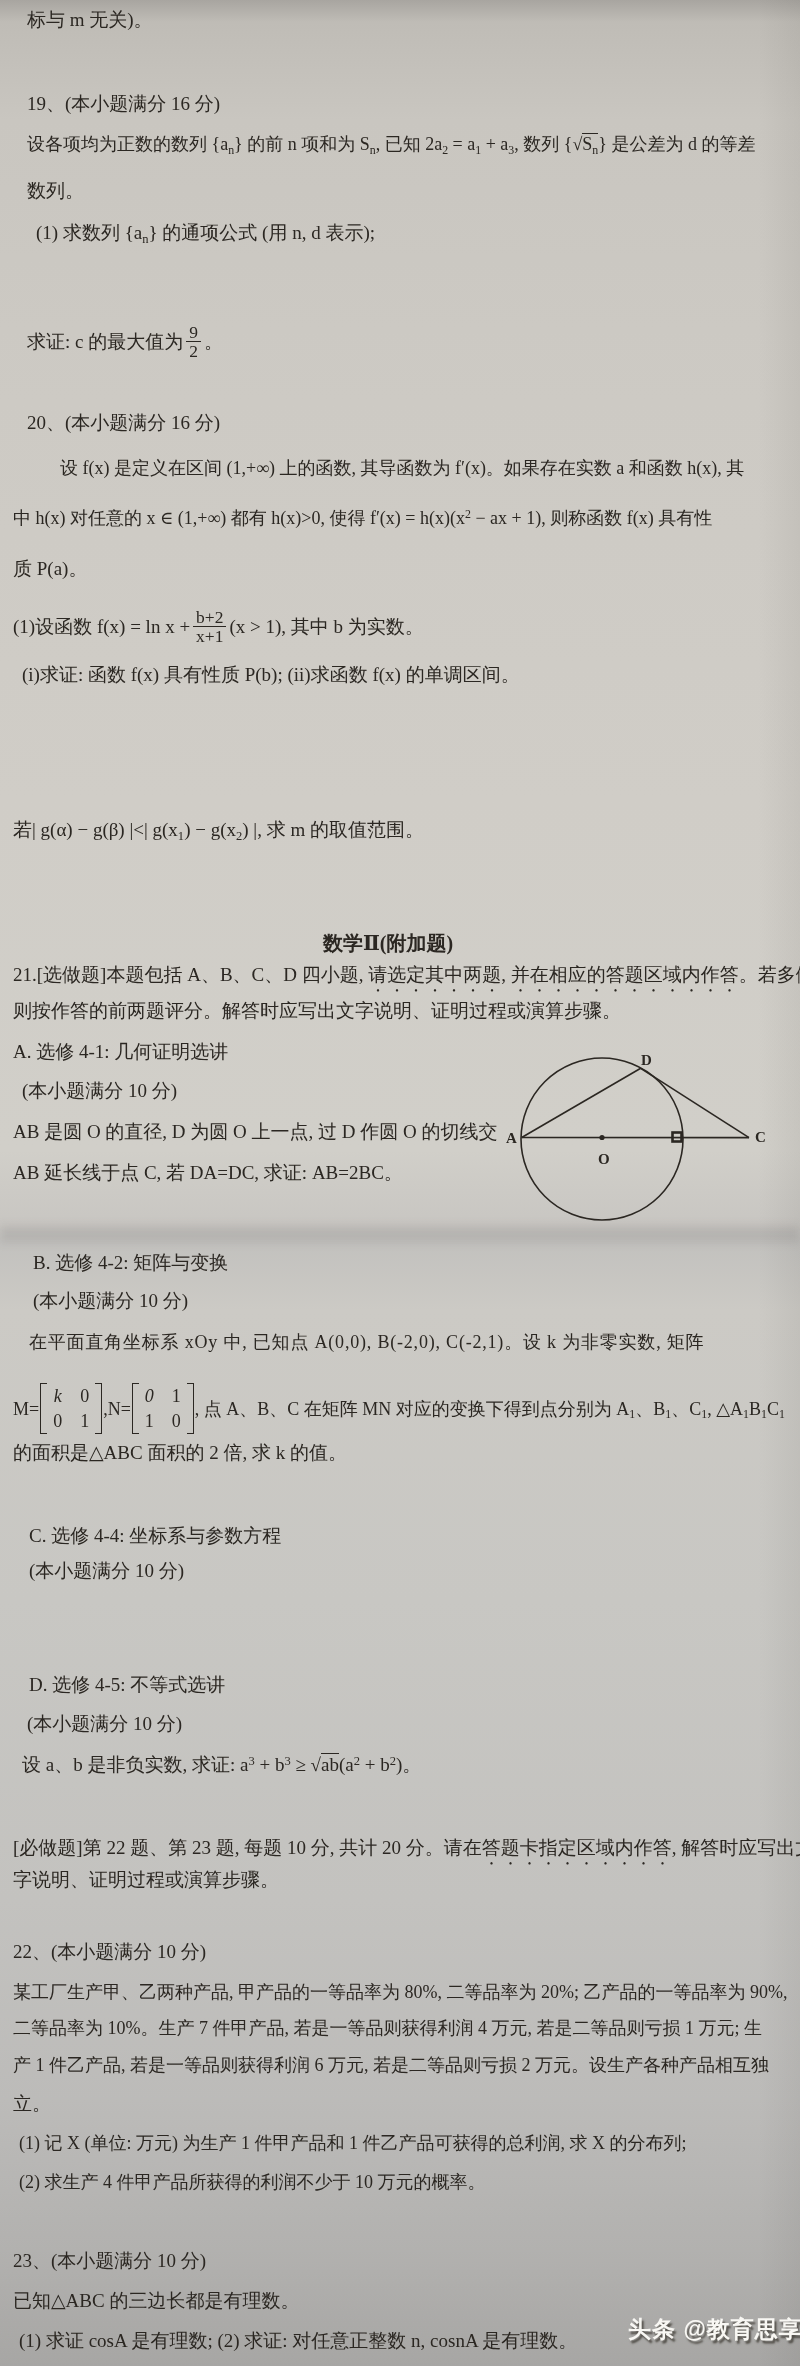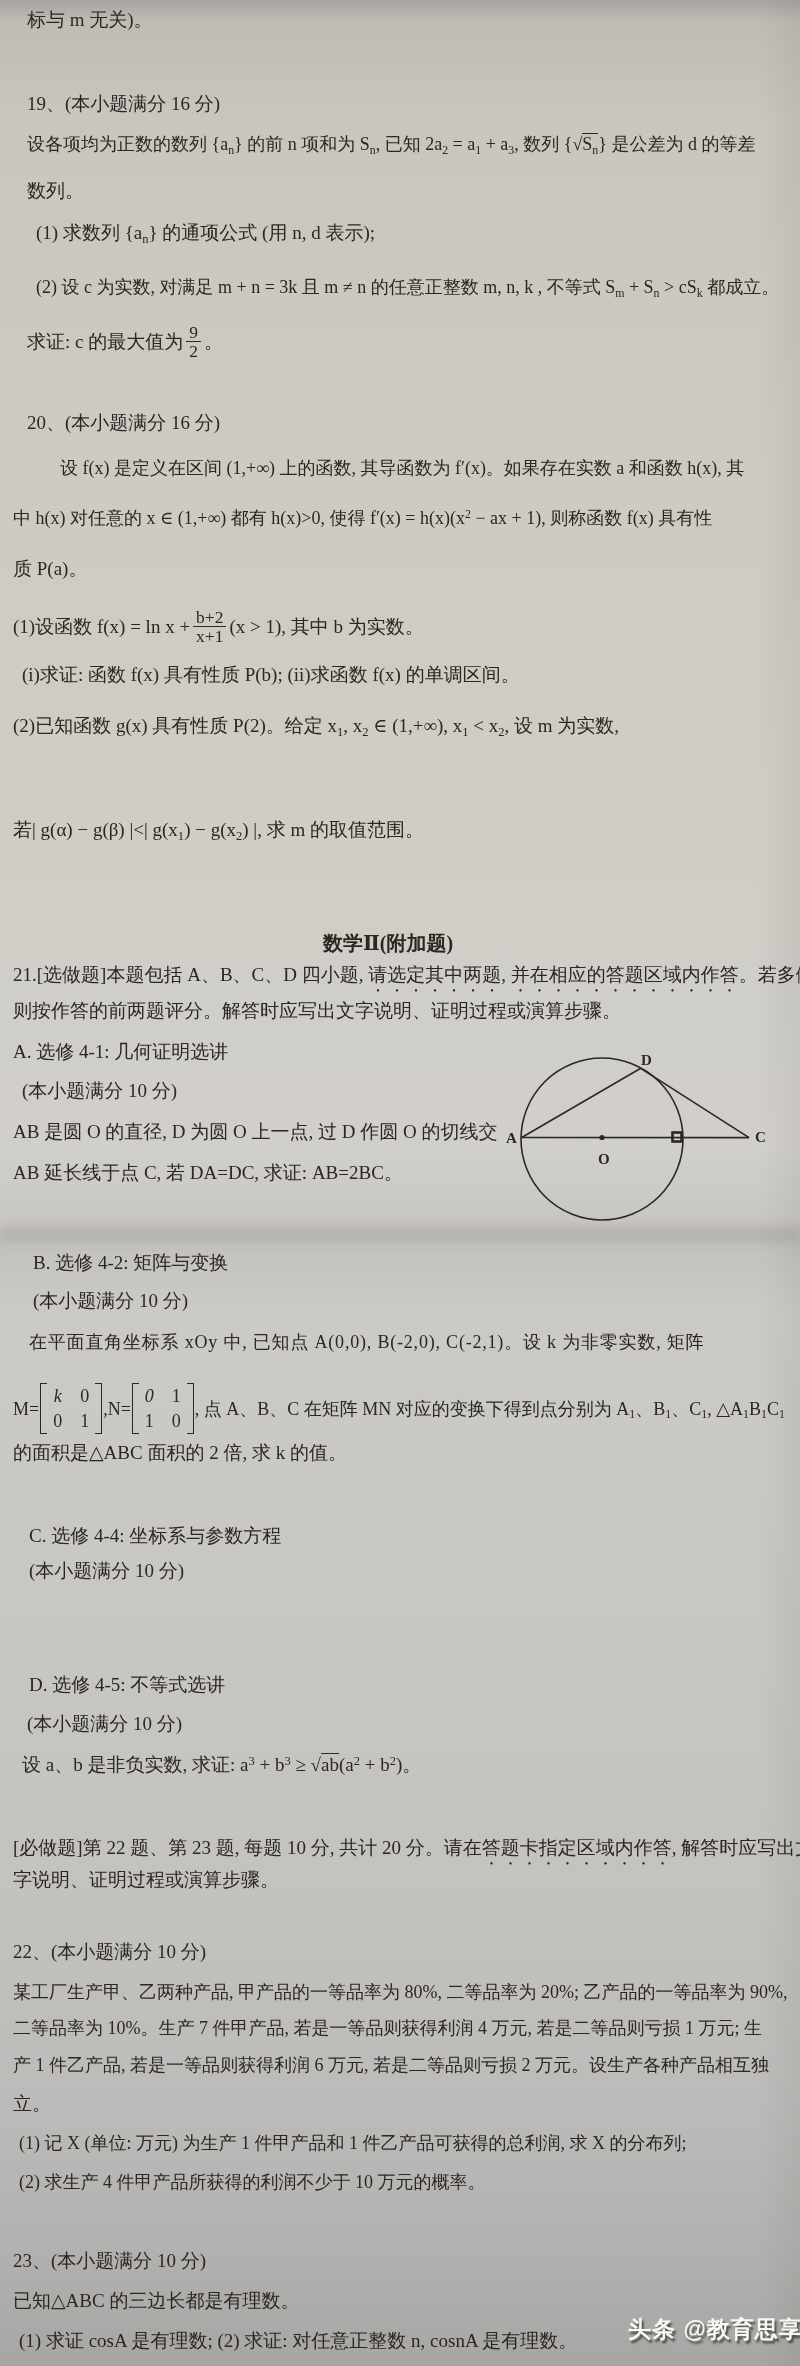--- a/index.html
+++ b/index.html
@@ -49,36 +49,34 @@
 <div class="page">
   <div class="shadow-band"></div>
   <div class="right-shade"></div>
 
   <div class="ln" style="left:27px;top:8px">标与 m 无关)。</div>
 
   <div class="ln" style="left:27px;top:92px">19、(本小题满分 16 分)</div>
   <div class="ln s18" style="left:27px;top:133px">设各项均为正数的数列 {a<sub>n</sub>} 的前 n 项和为 S<sub>n</sub>, 已知 2a<sub>2</sub> = a<sub>1</sub> + a<sub>3</sub>, 数列 {√<span class="ov">S<sub>n</sub></span>} 是公差为 d 的等差</div>
   <div class="ln" style="left:27px;top:179px">数列。</div>
   <div class="ln" style="left:36px;top:221px">(1) 求数列 {a<sub>n</sub>} 的通项公式 (用 n, d 表示);</div>
-  <div class="ln s18" style="left:36px;top:276px">(2) 设 c 为实数, 对满足 m + n = 3k 且 m ≠ n 的任意正整数 m, n, k , 不等式 S<sub>m</sub> + S<sub>n</sub> &gt; cS<sub>k</sub> 都成立。</div>
   <div class="ln" style="left:27px;top:325px">求证: c 的最大值为<span class="frac">
         <span class="fn">9</span>
         <span class="fd">2</span>
       </span>。</div>
 
   <div class="ln" style="left:27px;top:411px">20、(本小题满分 16 分)</div>
   <div class="ln s18" style="left:60px;top:457px">设 f(x) 是定义在区间 (1,+∞) 上的函数, 其导函数为 f′(x)。如果存在实数 a 和函数 h(x), 其</div>
   <div class="ln s18" style="left:13px;top:507px">中 h(x) 对任意的 x ∈ (1,+∞) 都有 h(x)&gt;0, 使得 f′(x) = h(x)(x<sup>2</sup> − ax + 1), 则称函数 f(x) 具有性</div>
   <div class="ln" style="left:13px;top:557px">质 P(a)。</div>
   <div class="ln" style="left:13px;top:610px">(1)设函数 f(x) = ln x +<span class="frac">
         <span class="fn">b+2</span>
         <span class="fd">x+1</span>
       </span>(x &gt; 1), 其中 b 为实数。</div>
   <div class="ln" style="left:22px;top:663px">(i)求证: 函数 f(x) 具有性质 P(b);   (ii)求函数 f(x) 的单调区间。</div>
-  <div class="ln" style="left:13px;top:714px">(2)已知函数 g(x) 具有性质 P(2)。给定 x<sub>1</sub>, x<sub>2</sub> ∈ (1,+∞), x<sub>1</sub> &lt; x<sub>2</sub>, 设 m 为实数,</div>
   <div class="ln" style="left:13px;top:818px">若| g(α) − g(β) |&lt;| g(x<sub>1</sub>) − g(x<sub>2</sub>) |, 求 m 的取值范围。</div>
 
   <div class="ln head" style="left:323px;top:931px">数学Ⅱ(附加题)</div>
 
   <div class="ln" style="left:13px;top:963px">21.<b>[选做题]</b>本题包括 A、B、C、D 四小题, <span class="emdot">请选定其中两题</span>, <span class="emdot">并在相应的答题区域内作答</span>。若多做,</div>
   <div class="ln" style="left:13px;top:999px">则按作答的前两题评分。解答时应写出文字说明、证明过程或演算步骤。</div>
 
   <div class="ln" style="left:13px;top:1040px">A. 选修 4-1: 几何证明选讲</div>
   <div class="ln" style="left:22px;top:1079px">(本小题满分 10 分)</div>
   <div class="ln" style="left:13px;top:1120px">AB 是圆 O 的直径, D 为圆 O 上一点, 过 D 作圆 O 的切线交</div>

